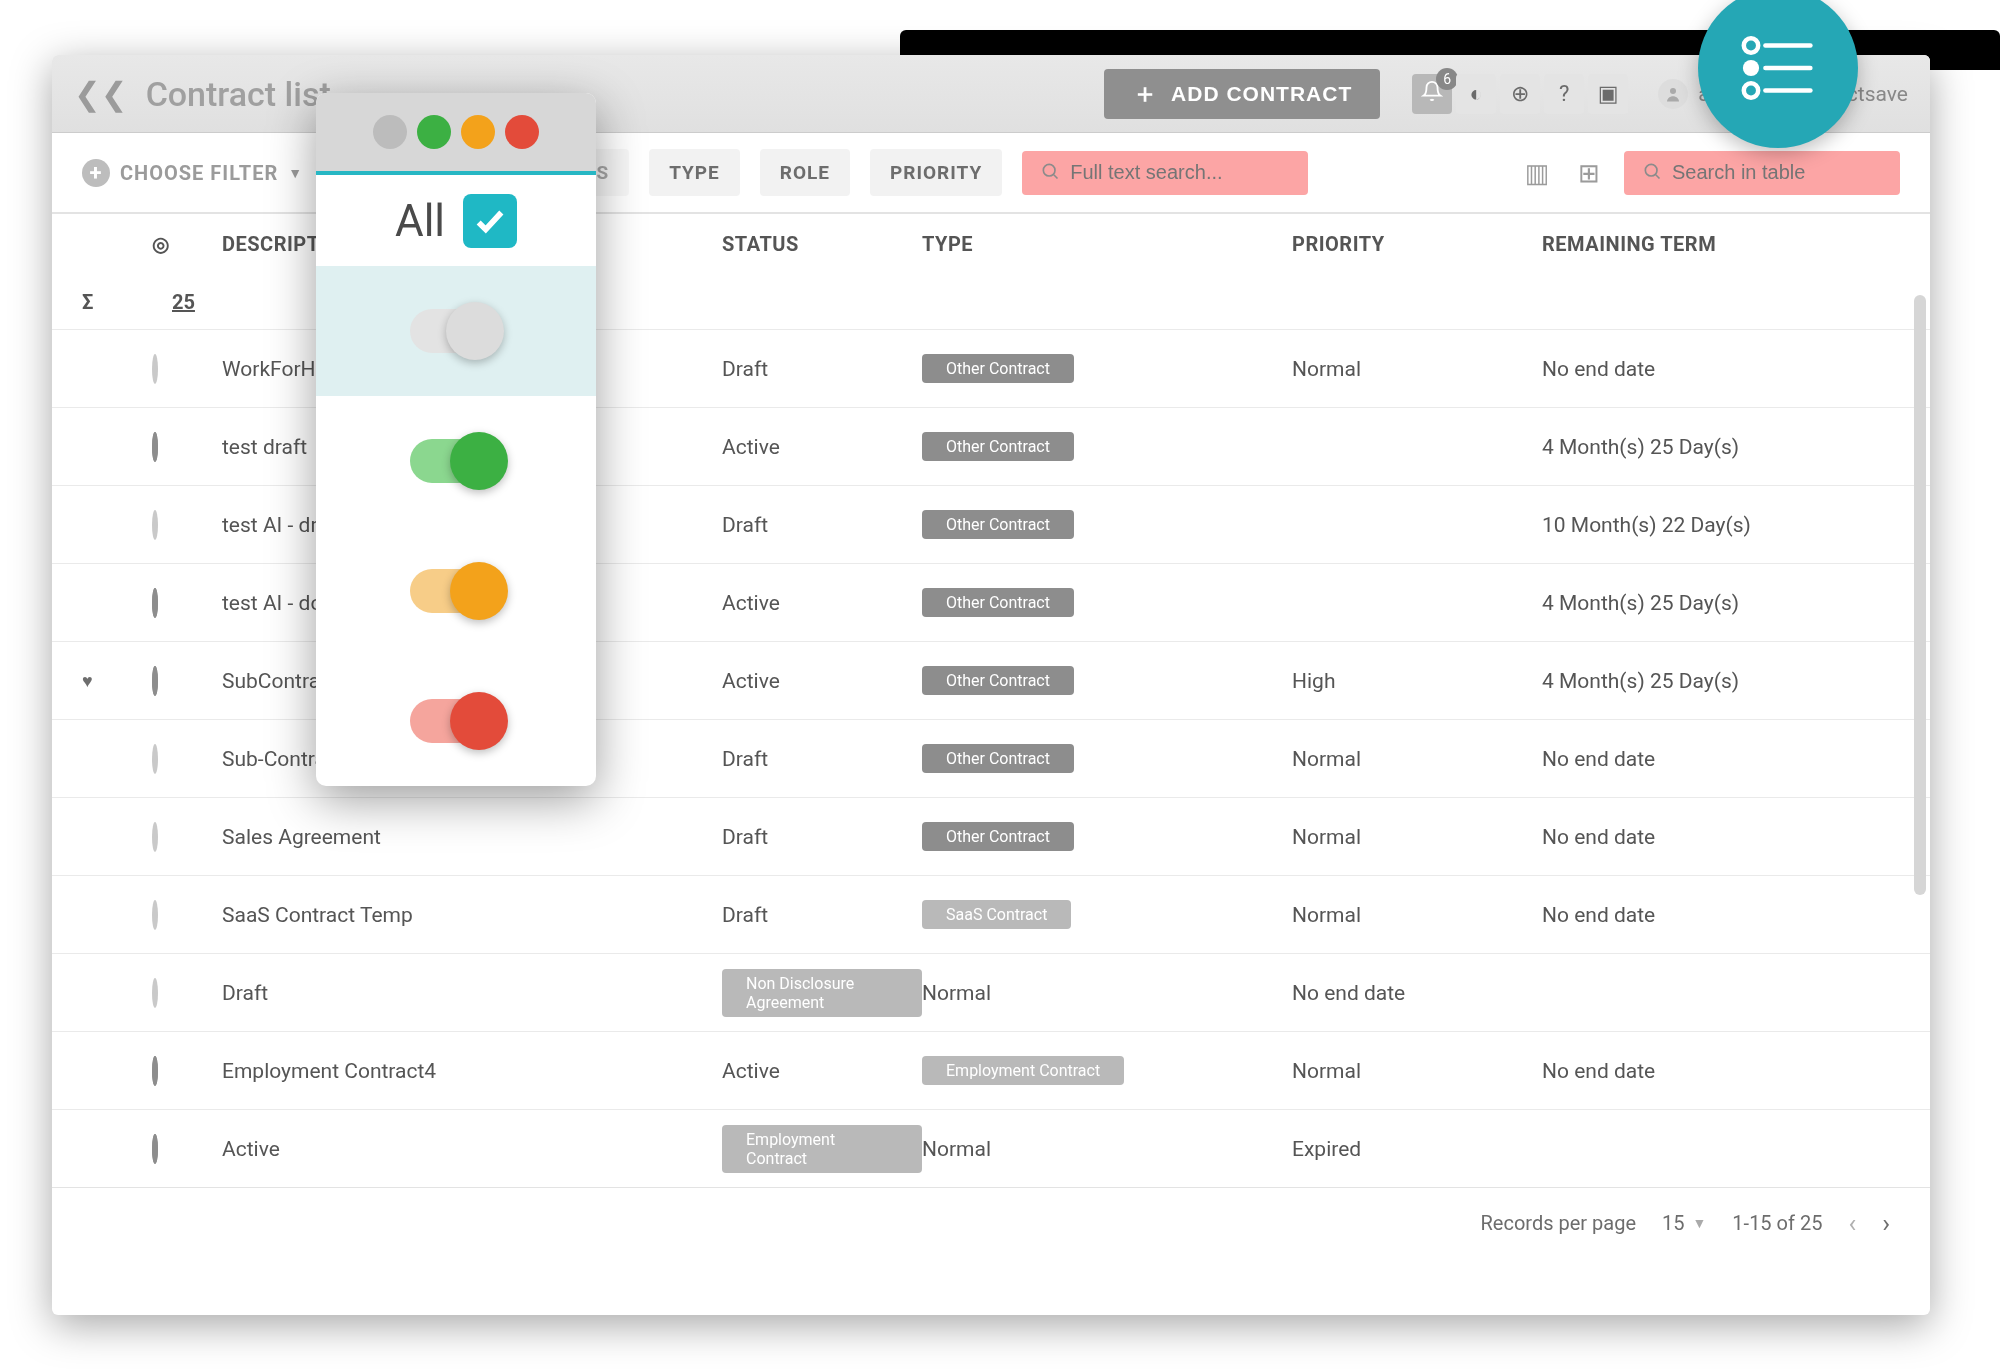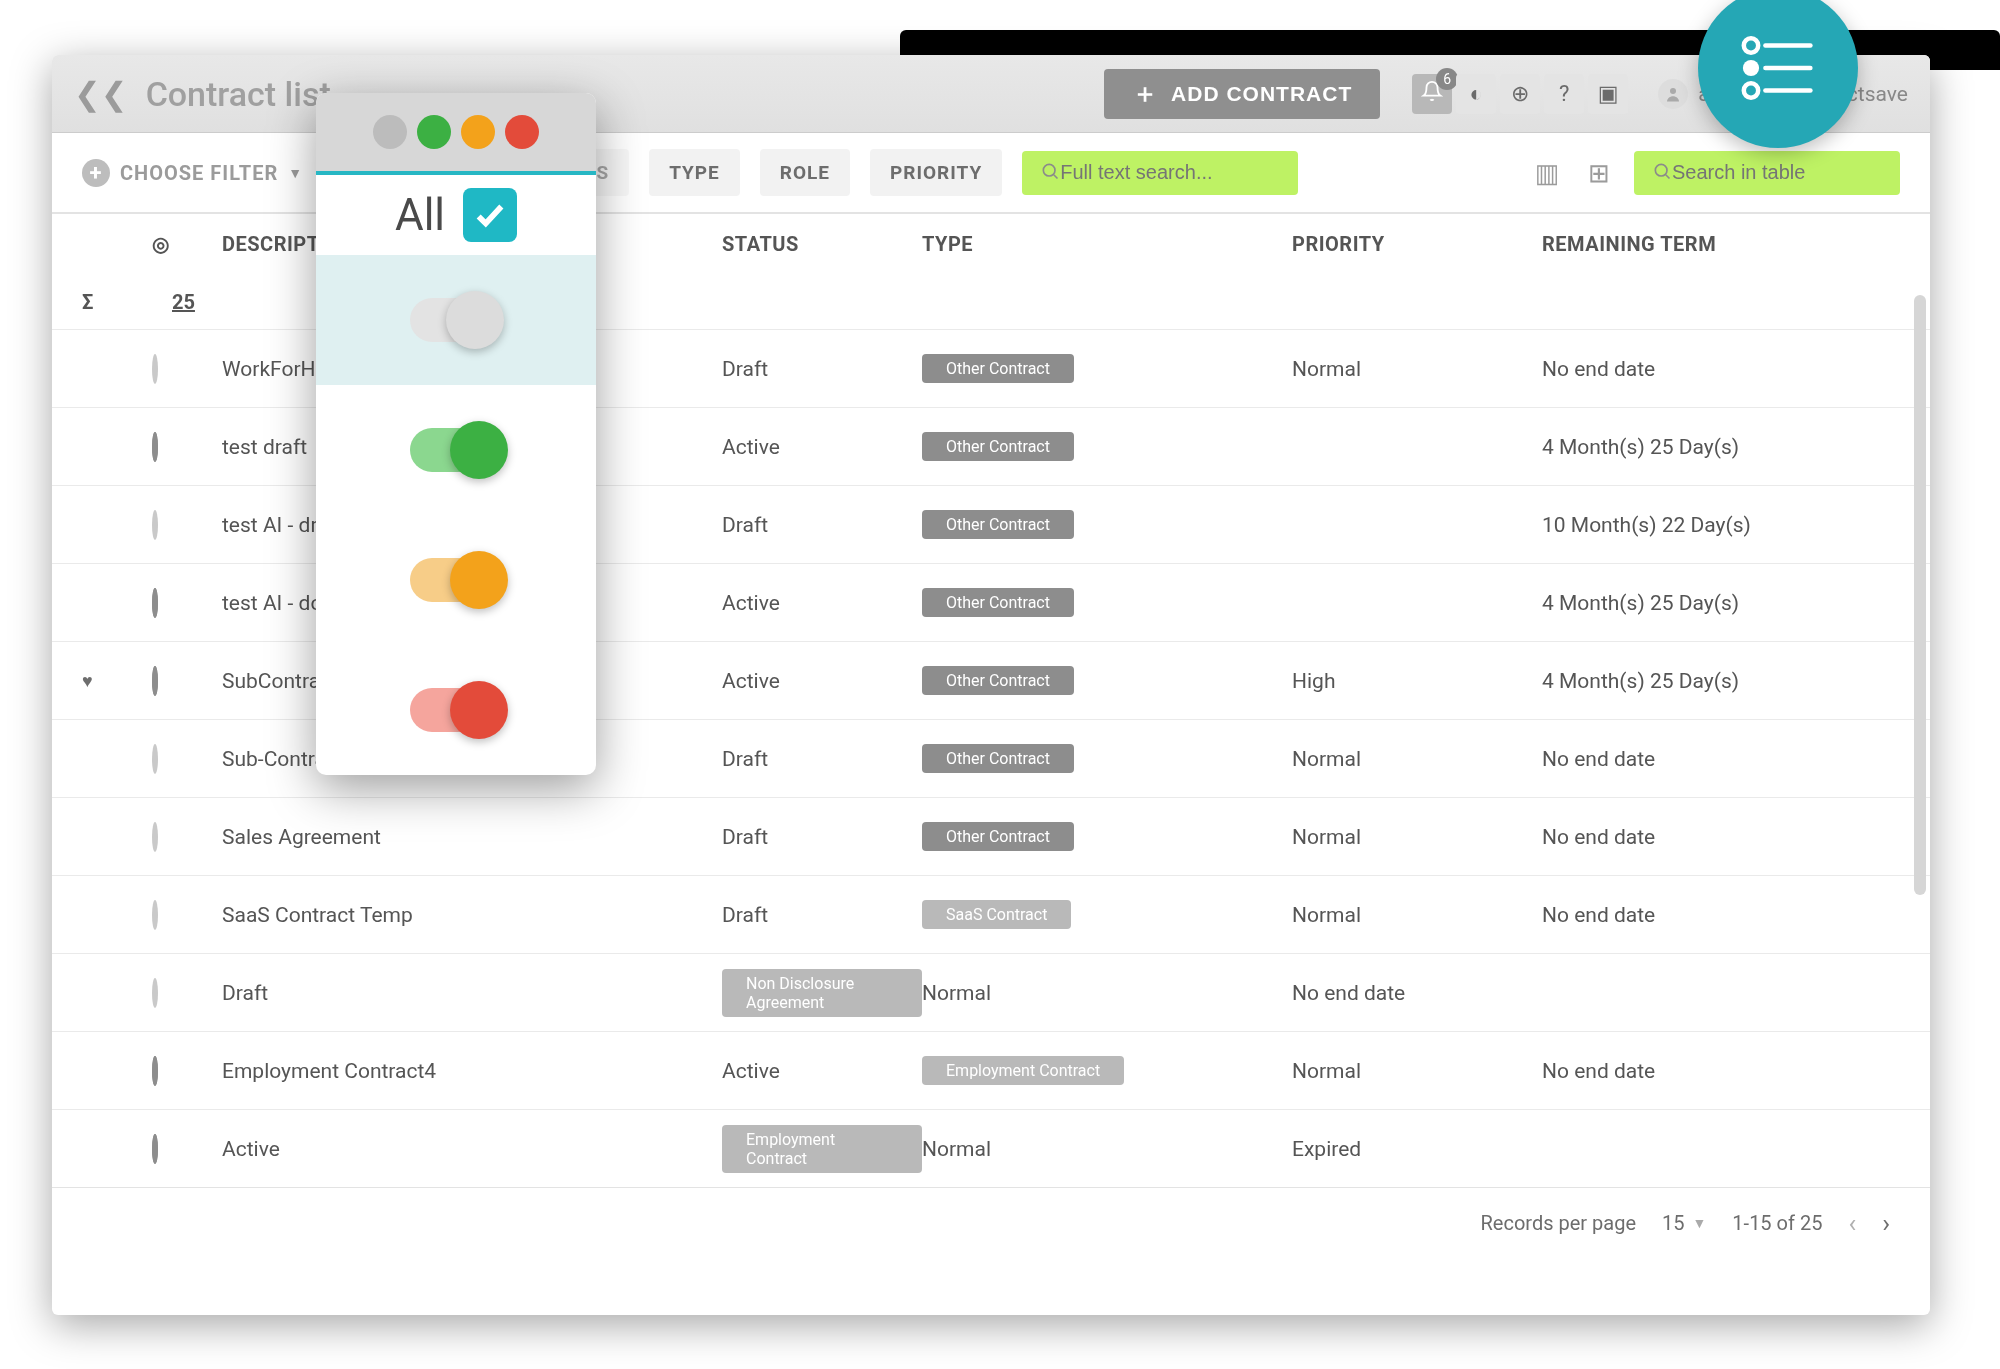--- a/index.html
+++ b/index.html
@@ -15,21 +15,21 @@
   .ico-btn { width:40px; height:40px; border-radius:4px; background:#e4e4e4; display:flex; align-items:center; justify-content:center; color:#6b6b6b; font-size:22px; cursor:pointer; position:relative;}
   .ico-btn.bell { background:#b8b8b8; color:#fff;}
   .badge { position:absolute; top:-6px; right:-6px; background:#888; color:#fff; font-size:14px; min-width:22px; height:22px; border-radius:11px; display:flex; align-items:center; justify-content:center; padding:0 5px;}
   .user-chip { display:flex; align-items:center; gap:10px; margin-left:12px; color:#888; font-size:21px;}
   .avatar { width:30px; height:30px; border-radius:50%; background:#ddd; display:flex; align-items:center; justify-content:center; color:#aaa;}
   
   .filterbar { height:80px; display:flex; align-items:center; padding:0 30px; gap:20px; border-bottom:1px solid #e3e3e3; background:#fff;}
   .choose-filter { display:flex; align-items:center; gap:10px; color:#9b9b9b; font-size:20px; font-weight:700; letter-spacing:1px;}
   .choose-plus { width:28px; height:28px; border-radius:50%; background:#bdbdbd; color:#fff; display:flex; align-items:center; justify-content:center; font-size:22px;}
   .pill { background:#f2f2f2; color:#6d6d6d; font-size:19px; font-weight:700; letter-spacing:1px; padding:12px 20px; border-radius:4px; cursor:pointer;}
-  .srch { display:flex; align-items:center; background:#bef264; padding:10px 18px; border-radius:4px; color:#8b8b8b;}
+  .srch { display:flex; align-items:center; gap:10px; background:#fca5a5; padding:10px 18px; border-radius:4px; color:#8b8b8b;}
   .srch input { border:none; background:transparent; font-size:20px; color:#666; outline:none; width:220px;}
   .srch.right input { width:210px; }
   .filter-right { margin-left:auto; display:flex; align-items:center; gap:18px;}
   .sq-ico { width:34px; height:34px; display:flex; align-items:center; justify-content:center; color:#9b9b9b; font-size:26px; cursor:pointer;}
   
   .table { border-top:1px solid #e3e3e3;}
   .thead, .trow, .sumrow { display:grid; grid-template-columns: 70px 70px 500px 200px 370px 250px 300px; align-items:center; padding:0 30px;}
   .thead { height:60px; color:#555; font-size:20px; font-weight:700; letter-spacing:0.5px;}
   .sumrow { height:55px; font-size:20px; font-weight:700; color:#555;}
   .trow { height:78px; border-top:1px solid #eaeaea; font-size:21px; color:#555;}
@@ -44,21 +44,21 @@
   
   .vscroll { position:absolute; right:4px; top:240px; width:12px; height:600px; background:#d6d6d6; border-radius:6px;}
   
   .float-fab { position:absolute; right:-18px; top:-20px; width:160px; height:160px; border-radius:50%; background:#25a7b5; display:flex; align-items:center; justify-content:center; box-shadow:0 6px 20px rgba(0,0,0,0.25);}
   .float-fab svg { width:90px; height:90px; }
   
   .popover { position:absolute; left:316px; top:93px; width:280px; background:#fff; border-radius:10px; box-shadow:0 14px 48px rgba(0,0,0,0.38); overflow:hidden;}
   .pop-head { background:#d7d7d7; height:78px; display:flex; align-items:center; justify-content:center; gap:10px;}
   .pop-head .hdr-dot { width:34px; height:34px; border-radius:50%;}
   .d-grey{background:#bcbcbc;} .d-green{background:#3cb043;} .d-orange{background:#f3a21b;} .d-red{background:#e34b3a;}
-  .pop-all { height:84px; border-top:4px solid #27b7c4; display:flex; align-items:center; justify-content:center; gap:18px; font-size:44px; color:#4a4a4a;}
+  .pop-all { height:95px; border-top:4px solid #27b7c4; display:flex; align-items:center; justify-content:center; gap:18px; font-size:44px; color:#4a4a4a;}
   .chkbox { width:54px; height:54px; background:#1fb8c5; border-radius:8px; display:flex; align-items:center; justify-content:center;}
   .toggle-row { height:130px; display:flex; align-items:center; justify-content:center;}
   .toggle-row.sel { background:#dff0f1;}
   .toggle { width:92px; height:44px; border-radius:22px; position:relative;}
   .toggle .knob { position:absolute; width:58px; height:58px; border-radius:50%; top:-7px; box-shadow:0 3px 8px rgba(0,0,0,0.25);}
   .toggle.off { background:#e3e3e3;} .toggle.off .knob{ right:-2px; background:#dcdcdc;}
   .toggle.green { background:#8bd78f;} .toggle.green .knob{ right:-6px; background:#3cb043;}
   .toggle.orange { background:#f7cd88;} .toggle.orange .knob{ right:-6px; background:#f3a21b;}
   .toggle.red { background:#f5a59d;} .toggle.red .knob{ right:-6px; background:#e34b3a;}
   .thead .hcell { white-space:nowrap;}

